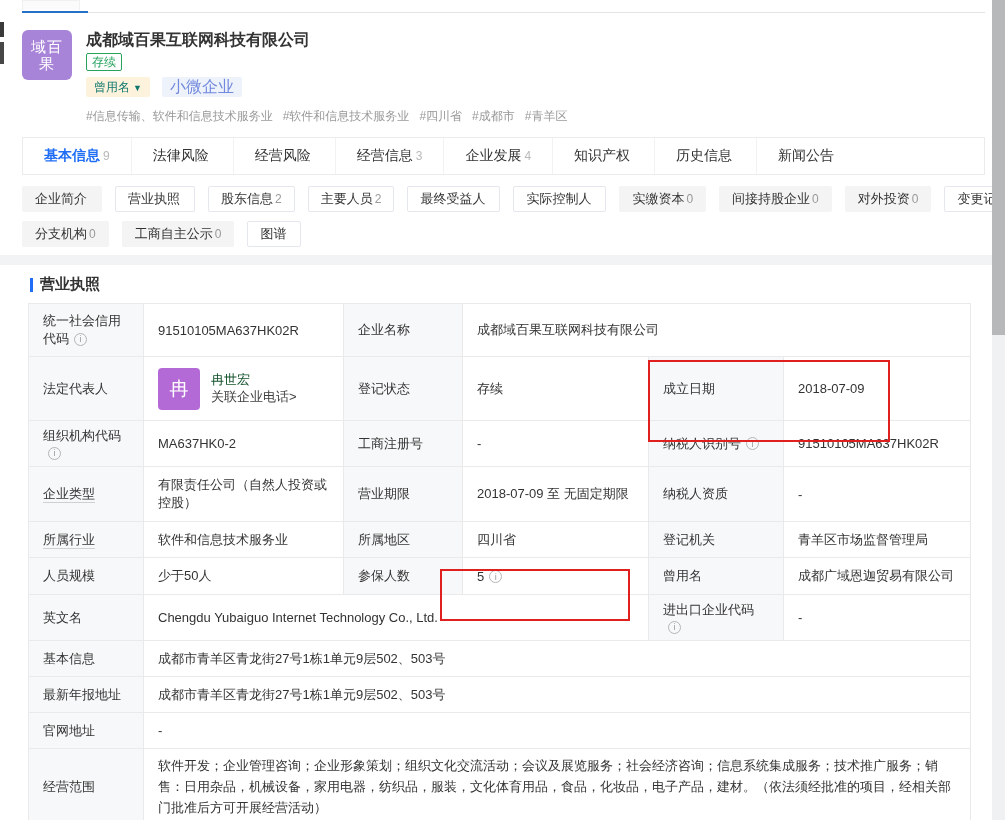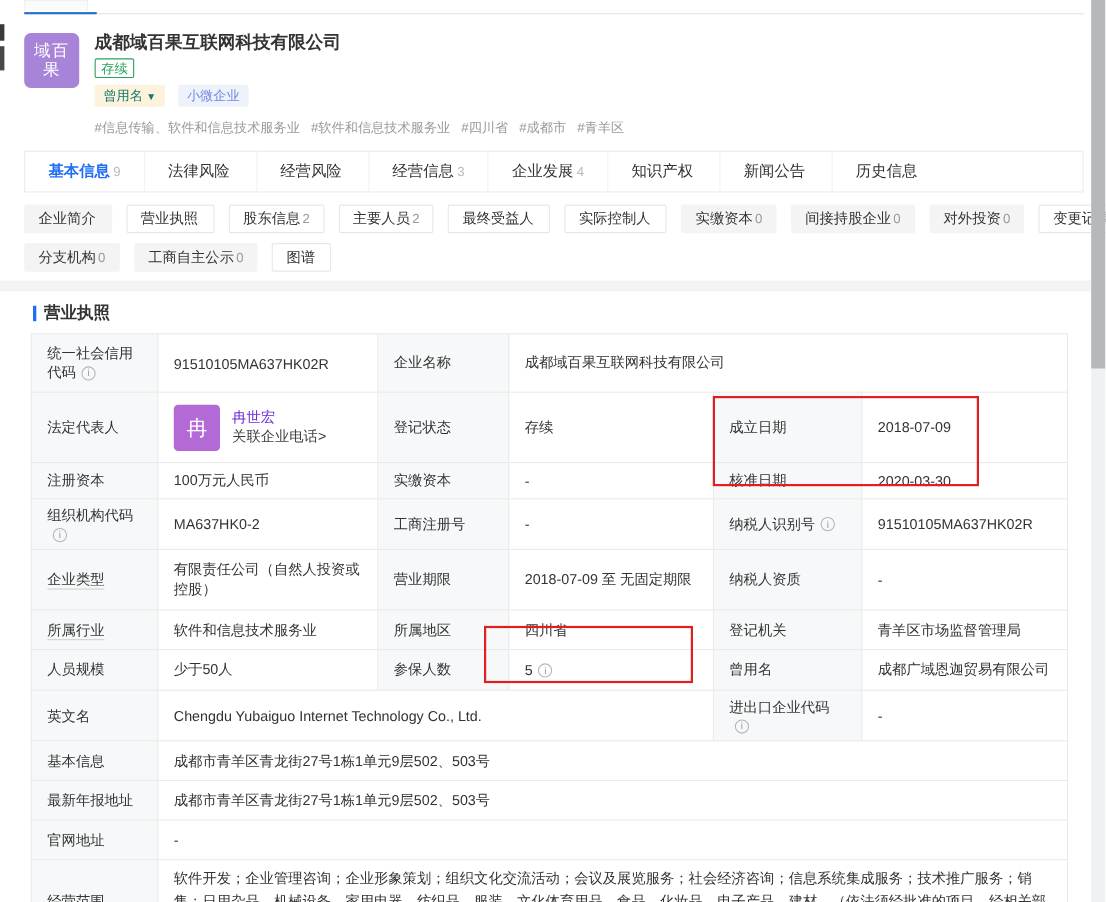--- a/index.html
+++ b/index.html
@@ -21,21 +21,21 @@
     display:flex; flex-direction:column; align-items:center; justify-content:center;
     font-size:15px; line-height:17px; letter-spacing:1px; flex:0 0 auto; }
   .head-info { margin-left:14px; }
   .company-name { font-size:16px; font-weight:bold; color:#333; line-height:20px; }
   .tag-status { display:inline-block; margin-top:3px; border:1px solid #27a35d; color:#27a35d;
     font-size:12px; padding:0 5px; height:18px; line-height:16px; border-radius:2px; background:#fff; }
   .chip-row { margin-top:6px; display:flex; gap:12px; }
   .tag-former { background:#fdf3dc; color:#0f766e; font-size:12px; height:20px; line-height:20px;
     padding:0 8px; border-radius:2px; cursor:pointer; }
   .tag-former .caret { font-size:9px; margin-left:3px; }
-  .tag-micro { background:#eef2fb; color:#7289dd; font-size:12px; height:20px; line-height:20px;
+  .tag-micro { background:#eef2fb; color:#7289dd; font-size:16px; height:20px; line-height:20px;
     padding:0 8px; border-radius:2px; }
   .hashtags { margin-top:11px; display:flex; gap:10px; color:#999; font-size:12px; }
   .head-actions { margin-left:auto; display:flex; gap:12px; }
   .btn-blue { display:inline-flex; align-items:center; gap:6px; background:#1f6ef5; color:#fff;
     border:none; height:26px; padding:0 13px; font-size:13px; border-radius:3px; cursor:pointer;
     font-family:inherit; }
 
   
   .tabs { margin:12px 20px 0 22px; display:flex; border:1px solid #ebebeb; background:#fff; }
   .tab { padding:0 21px; line-height:35px; font-size:14px; color:#333; border-right:1px solid #f2f2f2;
@@ -64,21 +64,21 @@
   table.license { border-collapse:collapse; width:942px; margin-top:9px; table-layout:fixed; }
   table.license td { border:1px solid #eaeaea; padding:6px 14px; font-size:13px; color:#333; vertical-align:middle; word-break:break-all; }
   td.lbl { background:#f7f8f9; color:#666; }
   .u-line { border-bottom:1px solid #d0d0d0; padding-bottom:1px; }
   .info-icon { display:inline-flex; align-items:center; justify-content:center; width:13px; height:13px;
     border:1px solid #b5b5b5; border-radius:50%; color:#999; font-size:9px; margin-left:5px;
     vertical-align:1px; cursor:pointer; font-style:normal; }
   .legal-cell { display:flex; align-items:center; gap:11px; }
   .legal-avatar { width:42px; height:42px; border-radius:4px; background:#b46ad6; color:#fff;
     display:flex; align-items:center; justify-content:center; font-size:19px; flex:0 0 auto; }
-  .legal-name { color:#6d28d9; line-height:17px; }
+  .legal-name { color:#14532d; line-height:17px; }
   .legal-link { color:#404040; line-height:18px; cursor:pointer; display:inline-block; }
   .scope-text { line-height:21px; }
 
   
   .hl-box { position:absolute; border:2px solid #e01f1f; pointer-events:none; z-index:5; }
   .hl-dates { left:648px; top:360px; width:242px; height:82px; }
   .hl-insured { left:440px; top:569px; width:190px; height:52px; }
 
   
   .scrollbar-track { position:absolute; right:0; top:0; width:13px; height:820px; background:#f0f1f2; cursor:pointer; }
@@ -123,22 +123,22 @@
     </div>
   </div>
 
   <div class="tabs">
     <div class="tab active"><span>基本信息</span><span class="cnt">9</span></div>
     <div class="tab"><span>法律风险</span><span class="cnt"></span></div>
     <div class="tab"><span>经营风险</span><span class="cnt"></span></div>
     <div class="tab"><span>经营信息</span><span class="cnt">3</span></div>
     <div class="tab"><span>企业发展</span><span class="cnt">4</span></div>
     <div class="tab"><span>知识产权</span><span class="cnt"></span></div>
+    <div class="tab"><span>历史信息</span><span class="cnt"></span></div>
     <div class="tab"><span>新闻公告</span><span class="cnt"></span></div>
-    <div class="tab"><span>历史信息</span><span class="cnt"></span></div>
   </div>
 
   <div class="subnav">
     <div class="subnav-row">
       <button class="pill gray"><span>企业简介</span><span class="cnt"></span></button>
       <button class="pill white"><span>营业执照</span><span class="cnt"></span></button>
       <button class="pill white"><span>股东信息</span><span class="cnt">2</span></button>
       <button class="pill white"><span>主要人员</span><span class="cnt">2</span></button>
       <button class="pill white"><span>最终受益人</span><span class="cnt"></span></button>
       <button class="pill white"><span>实际控制人</span><span class="cnt"></span></button>
@@ -186,28 +186,20 @@
               <div class="legal-name">冉世宏</div>
               <span class="legal-link">关联企业电话&gt;</span>
             </div>
           </div>
         </td>
         <td class="lbl">登记状态</td>
         <td>存续</td>
         <td class="lbl">成立日期</td>
         <td>2018-07-09</td>
       </tr>
-      <tr class="r3">
-        <td class="lbl">注册资本</td>
-        <td>100万元人民币</td>
-        <td class="lbl">实缴资本</td>
-        <td>-</td>
-        <td class="lbl">核准日期</td>
-        <td>2020-03-30</td>
-      </tr>
       <tr class="r4">
         <td class="lbl"><span>组织机构代码</span><span class="info-icon">i</span></td>
         <td>MA637HK0-2</td>
         <td class="lbl">工商注册号</td>
         <td>-</td>
         <td class="lbl"><span>纳税人识别号</span><span class="info-icon">i</span></td>
         <td>91510105MA637HK02R</td>
       </tr>
       <tr class="r5">
         <td class="lbl"><span class="u-line">企业类型</span></td>

